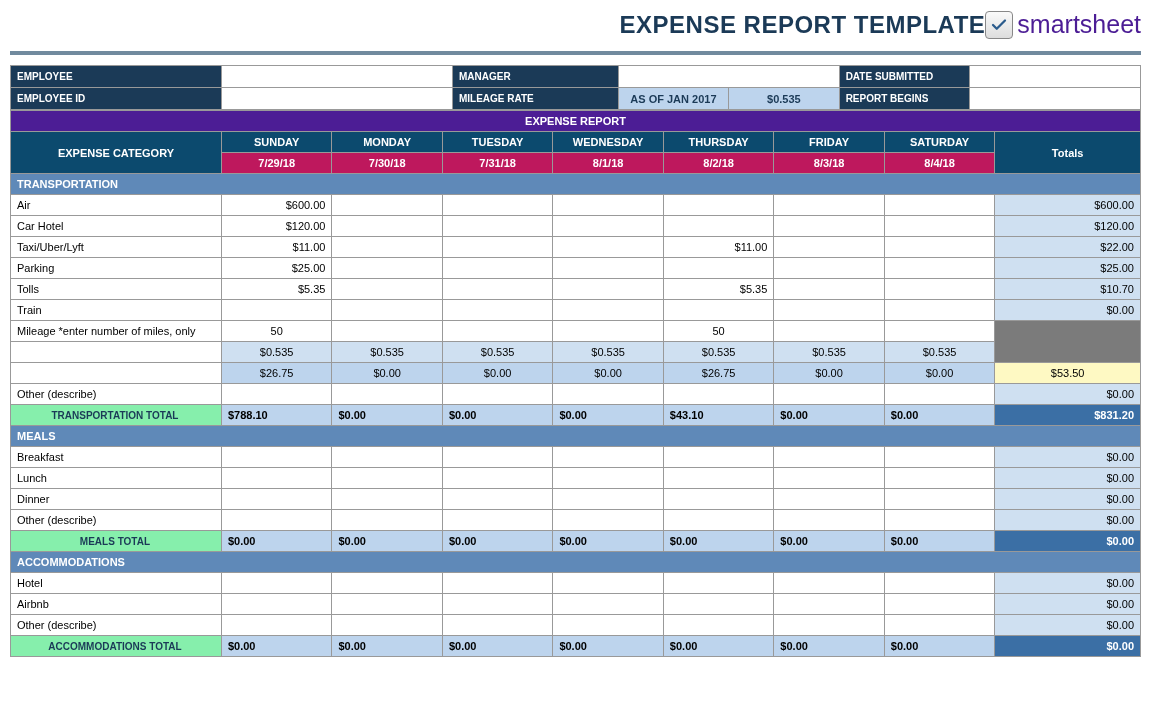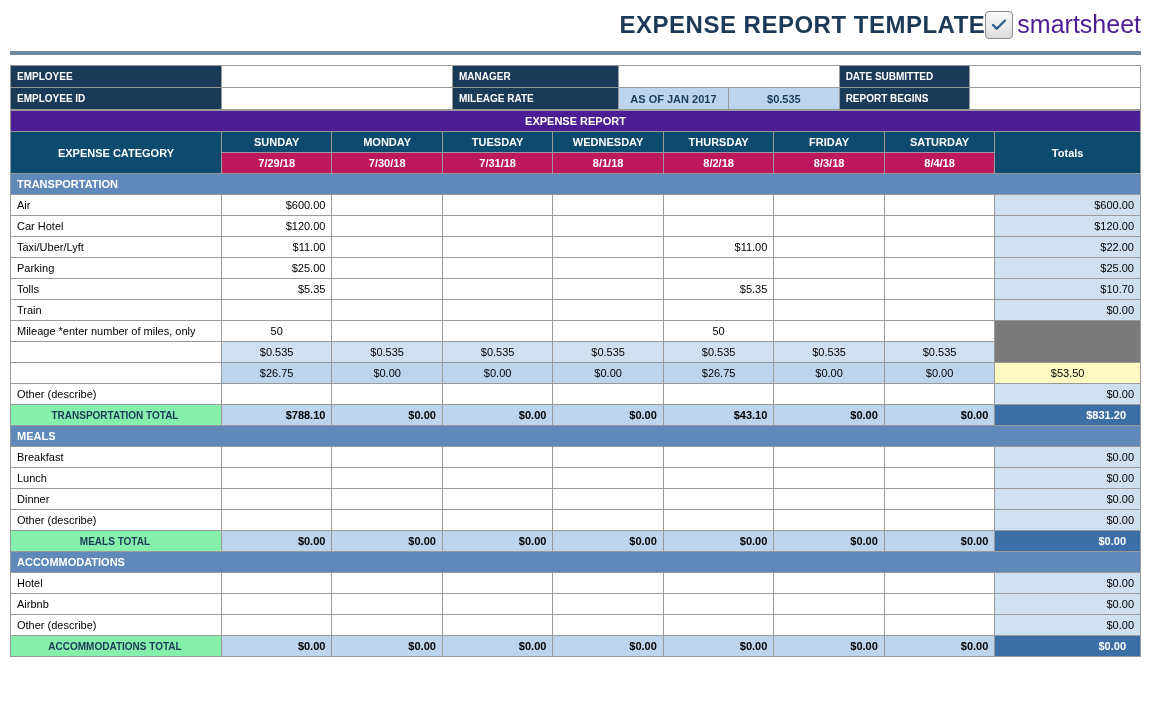--- a/index.html
+++ b/index.html
@@ -16,22 +16,22 @@
 .info-table{}
 .info-table td{height:22px}
 .main-table td{height:21px}
 .thead-dark{background:#4c1d95;color:#fff;text-align:center;font-weight:bold;font-size:11px}
 .thead-mid{background:#0c4a6e;color:#fff;text-align:center;font-weight:bold;font-size:11px}
 .thead-date{background:#be185d;color:#fff;text-align:center;font-weight:bold;font-size:11px}
 .sect{background:#5f89b8;color:#fff;font-weight:bold;font-size:11px}
 .num{text-align:right;padding-right:6px}
 .cen{text-align:center}
 .subtotal-lbl{background:#86efac;color:#1b3a57;font-weight:bold;text-align:center;font-size:10px;padding-right:8px}
-.subtotal-val{background:#bdd4ed;color:#000;font-weight:bold;text-align:right;padding-right:6px}
-.subtotal-end{background:#3b6fa5;color:#fff;font-weight:bold;text-align:right;padding-right:14px}
+.subtotal-val{background:#bdd4ed;color:#000;font-weight:bold;padding-right:6px}
+.subtotal-end{background:#3b6fa5;color:#fff;font-weight:bold;text-align:right;padding-right:6px}
 .tot-col{background:#cfe0f1;text-align:right;padding-right:6px}
 .mile-light td{background:#cfe0f1;text-align:center}
 .mile-light td.first{background:#fff;text-align:left}
 .mile-mid td{background:#bdd4ed;text-align:center}
 .mile-mid td.first{background:#fff;text-align:left}
 .gray-cell{background:#7b7b7b!important}
 </style>
 </head>
 <body>
 

